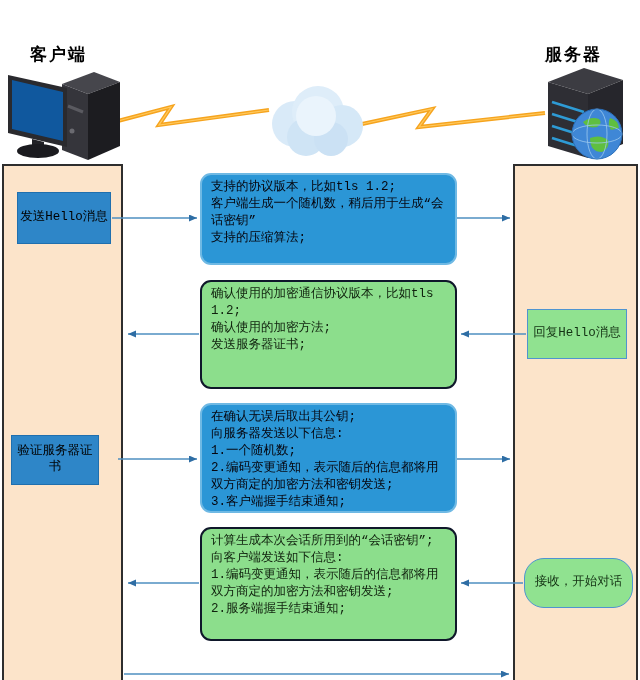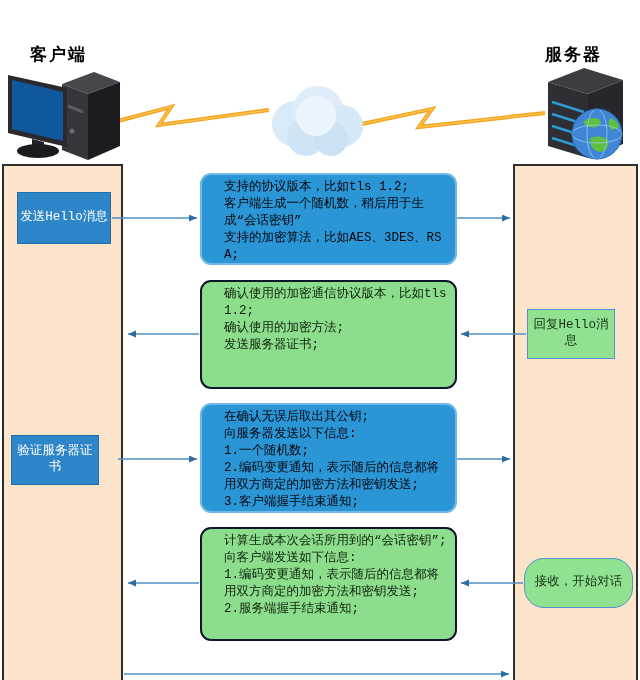--- a/index.html
+++ b/index.html
@@ -15,29 +15,29 @@
   .lifeline{
     position:absolute;top:128px;height:549px;background:#FCE4CA;
     border:2px solid #2e2e2e;box-sizing:border-box;z-index:1;
   }
   #lifeline-client{left:2px;width:121px;}
   #lifeline-server{left:513px;width:125px;}
   .action-label{
     position:absolute;z-index:2;display:flex;align-items:center;justify-content:center;
     font-size:12.5px;color:#10101c;text-align:center;box-sizing:border-box;line-height:1.25;
   }
-  .action-blue{background:#2E86C8;border:1px solid #1F6FAE;color:#ffffff;}
+  .action-blue{background:#2E86C8;border:1px solid #1F6FAE;color:#000000;}
   .action-green{background:#90E290;border:1.5px solid #4F94D0;color:#133113;}
   #act-send-hello{left:17px;top:156px;width:94px;height:52px;}
   #act-verify-cert{left:11px;top:399px;width:88px;height:50px;}
-  #act-reply-hello{left:527px;top:273px;width:88px;height:50px;}
+  #act-reply-hello{left:527px;top:273px;width:100px;height:50px;}
   #act-receive-start{left:524px;top:522px;width:109px;height:50px;border-radius:20px;}
   .msg{
     position:absolute;left:200px;width:257px;z-index:2;border-radius:11px;
-    box-sizing:border-box;padding:4px 8px 4px 22px;font-size:12.5px;line-height:1.36;
+    box-sizing:border-box;padding:4px 8px 4px 9px;font-size:12.5px;line-height:1.36;
     color:#06060e;word-break:break-all;overflow:hidden;
   }
   .msg-blue{background:#2B96D6;border:2px solid #6FB9E4;}
   .msg-green{background:#8CDE8C;border:2px solid #0f172a;color:#10220e;}
   #msg1{top:137px;height:92px;}
   #msg2{top:244px;height:109px;}
   #msg3{top:367px;height:110px;}
   #msg4{top:491px;height:114px;}
   #overlay{position:absolute;left:0;top:0;z-index:3;pointer-events:none;}
 </style>
@@ -53,21 +53,20 @@
   <div id="lifeline-server" class="lifeline"></div>
 
   <div id="act-send-hello" class="action-label action-blue">发送Hello消息</div>
   <div id="act-verify-cert" class="action-label action-blue">验证服务器证书</div>
   <div id="act-reply-hello" class="action-label action-green">回复Hello消息</div>
   <div id="act-receive-start" class="action-label action-green">接收，开始对话</div>
 
   <div id="msg1" class="msg msg-blue">
       <div>支持的协议版本，比如tls 1.2;</div>
       <div>客户端生成一个随机数，稍后用于生成“会话密钥”</div>
-      <div>支持的加密算法，比如AES、3DES、RSA;</div>
       <div>支持的压缩算法;</div>
     </div>
   <div id="msg2" class="msg msg-green">
       <div>确认使用的加密通信协议版本，比如tls 1.2;</div>
       <div>确认使用的加密方法;</div>
       <div>发送服务器证书;</div>
     </div>
   <div id="msg3" class="msg msg-blue">
       <div>在确认无误后取出其公钥;</div>
       <div>向服务器发送以下信息:</div>

